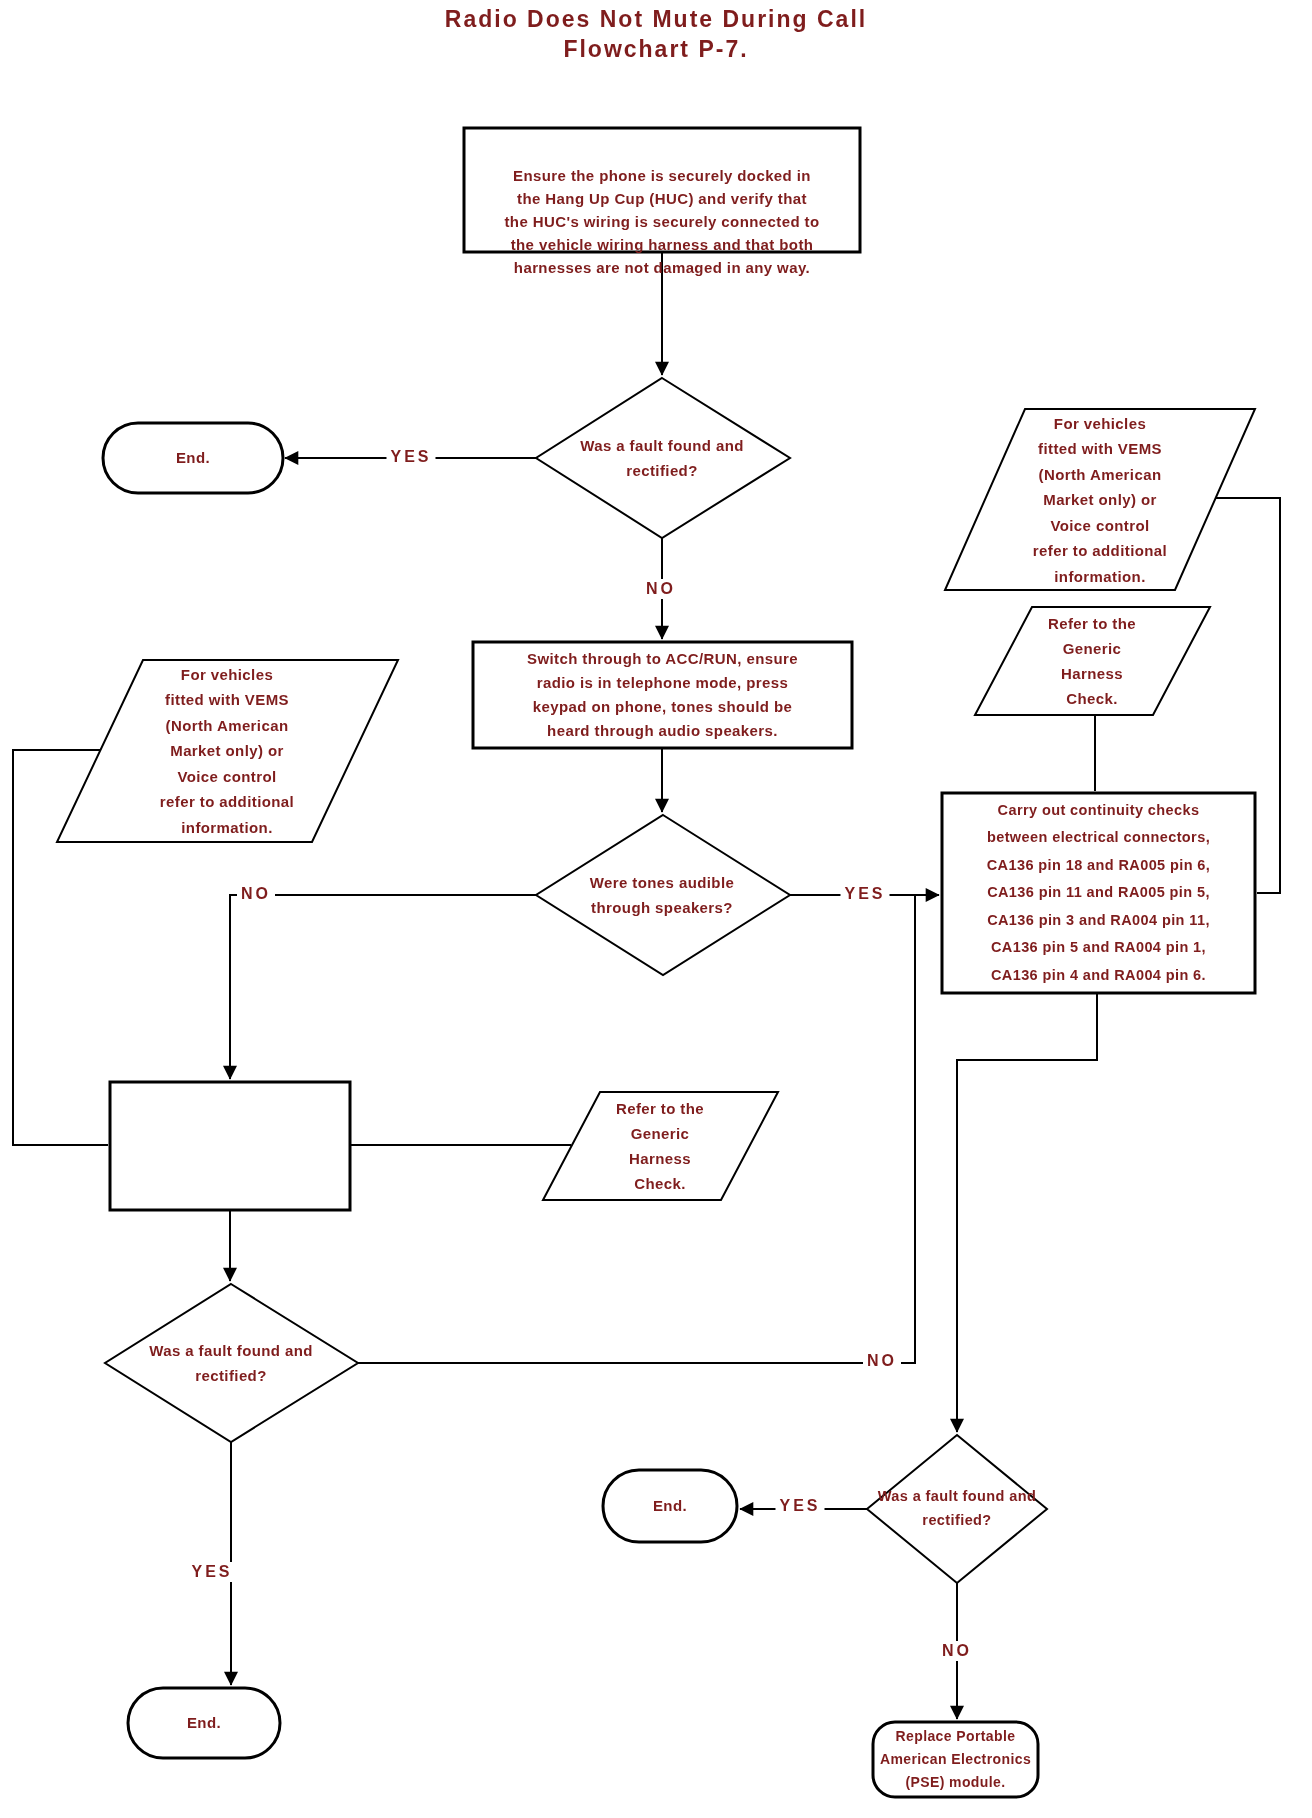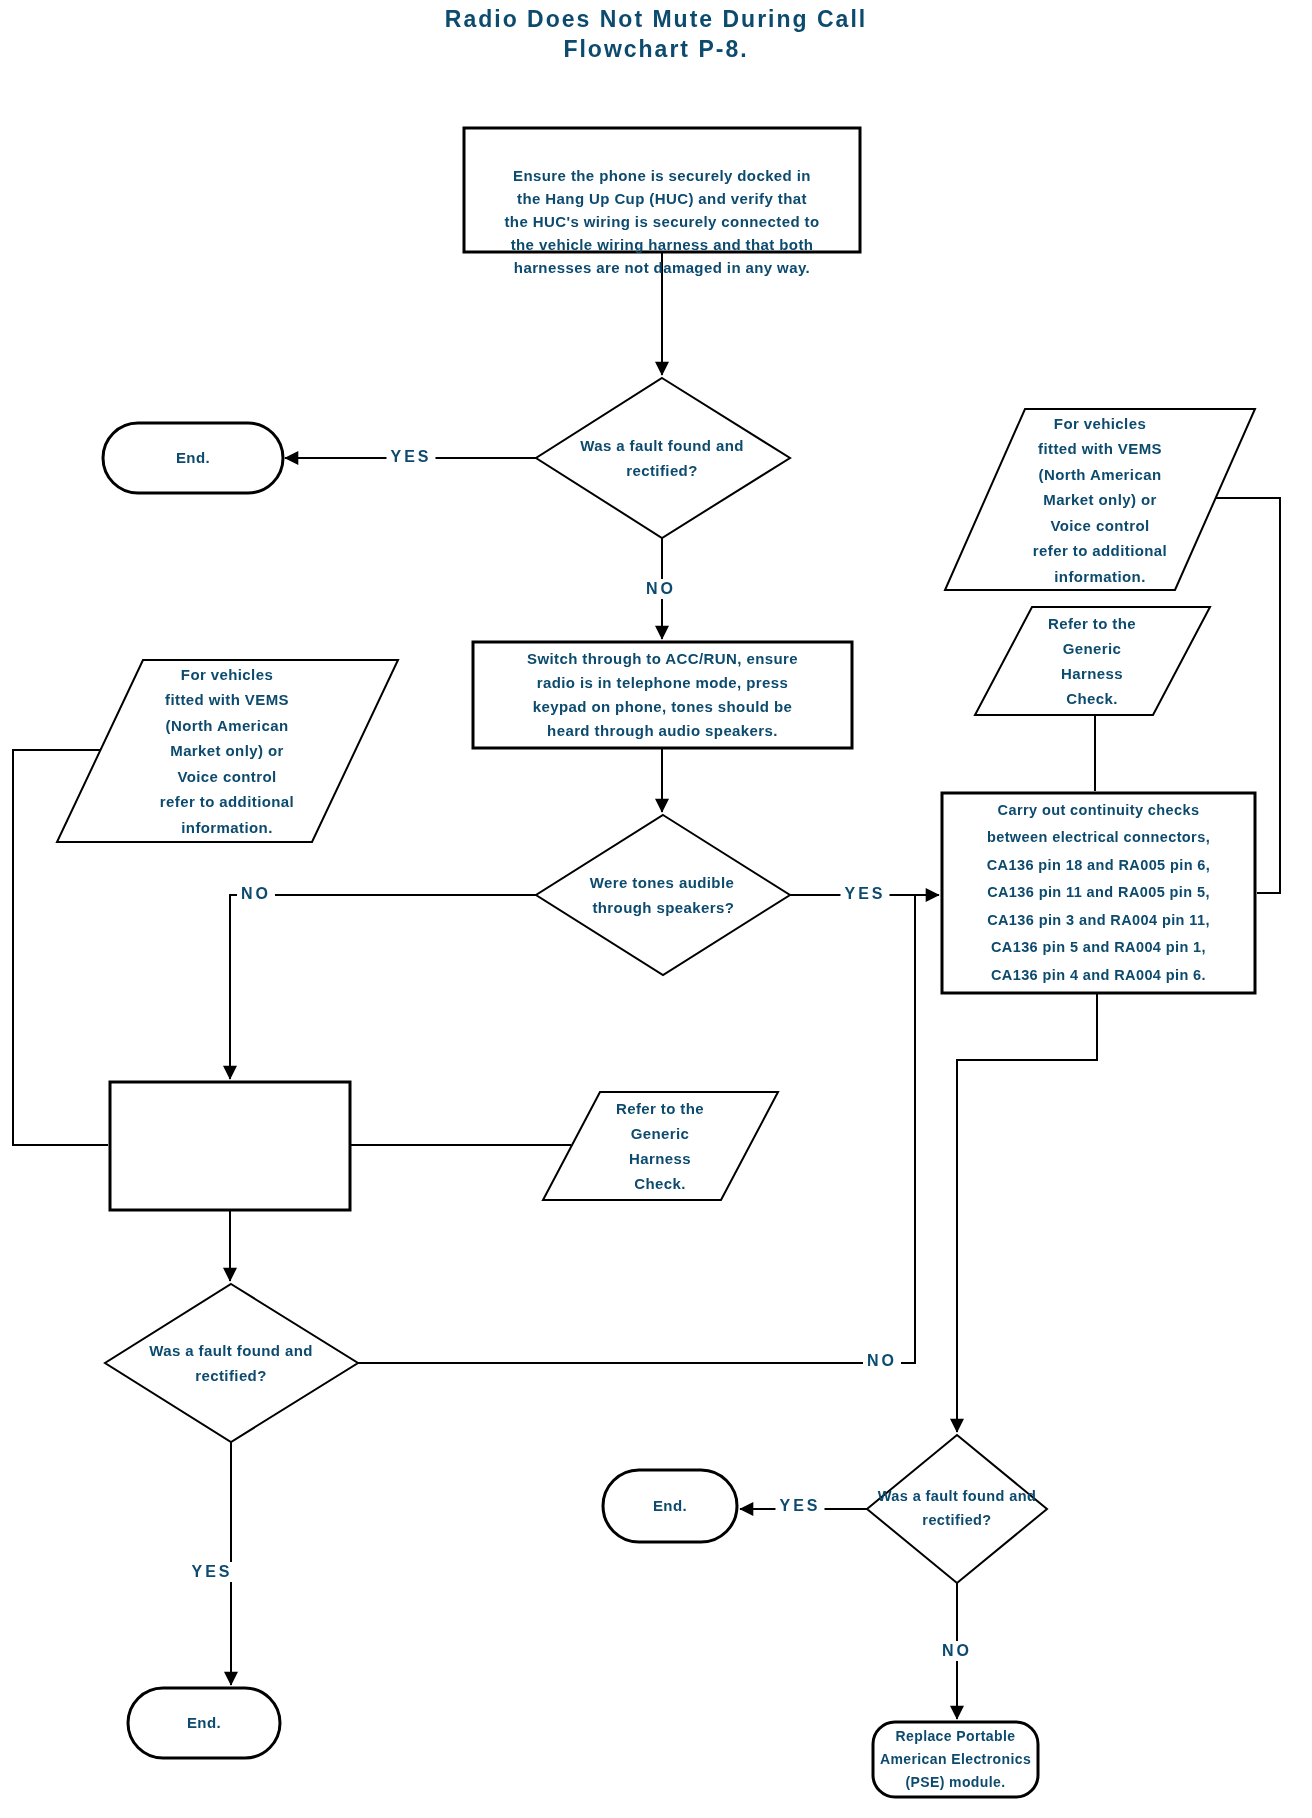--- a/index.html
+++ b/index.html
@@ -1,17 +1,17 @@
 <!DOCTYPE html>
 <html><head>
 <meta charset="utf-8">
 <style>
   html,body{margin:0;padding:0;background:#ffffff;}
   .canvas{position:relative;width:1312px;height:1818px;background:#fff;overflow:hidden;
-          font-family:"Liberation Sans",sans-serif;color:#0c4a6e;}
+          font-family:"Liberation Sans",sans-serif;color:#7f1d1d;}
   .layer{position:absolute;left:0;top:0;}
   .title{position:absolute;left:296px;top:4px;width:720px;text-align:center;
          font-size:23px;font-weight:bold;letter-spacing:2px;line-height:30px;}
   .nt{position:absolute;display:flex;align-items:center;justify-content:center;
       text-align:center;white-space:pre-line;font-weight:bold;font-size:15px;
       letter-spacing:0.4px;line-height:24px;}
   .el{position:absolute;transform:translate(-50%,-50%);background:#fff;
       padding:1px 4px;font-weight:bold;font-size:16px;letter-spacing:3px;}
   svg path{fill:none;stroke:#000;stroke-width:2;}
   svg .shape{fill:#fff;stroke:#000;}
@@ -64,40 +64,40 @@
       <polygon class="shape sw2" points="231,1284 358,1363 231,1442 105,1363"></polygon>
       <rect class="shape sw3" x="128" y="1688" width="152" height="70" rx="35"></rect>
       <polygon class="shape sw2" points="957,1435 1047,1509 957,1583 867,1509"></polygon>
       <rect class="shape sw3" x="603" y="1470" width="134" height="72" rx="36"></rect>
       <rect class="shape sw3" x="873" y="1722" width="165" height="75" rx="22"></rect>
     </g>
   </svg>
 
   <div class="title">
     <div>Radio Does Not Mute During Call</div>
-    <div>Flowchart P-8.</div>
+    <div>Flowchart P-7.</div>
   </div>
 
   <div class="nt" style="left:470px;top:132px;width:384px;height:116px;line-height:23px;margin-top:31px;">Ensure the phone is securely docked in
 the Hang Up Cup (HUC) and verify that
 the HUC's wiring is securely connected to
 the vehicle wiring harness and that both
 harnesses are not damaged in any way.</div>
 
   <div class="nt" style="left:550px;top:430px;width:224px;height:56px;line-height:25px;">Was a fault found and
 rectified?</div>
 
   <div class="nt" style="left:103px;top:423px;width:180px;height:70px;">End.</div>
 
   <div class="nt" style="left:478px;top:646px;width:369px;height:98px;line-height:24px;">Switch through to ACC/RUN, ensure
 radio is in telephone mode, press
 keypad on phone, tones should be
 heard through audio speakers.</div>
 
-  <div class="nt" style="left:548px;top:864px;width:228px;height:62px;line-height:25px;text-align:right;">Were tones audible
+  <div class="nt" style="left:548px;top:864px;width:228px;height:62px;line-height:25px;">Were tones audible
 through speakers?</div>
 
   <div class="nt" style="left:112px;top:662px;width:230px;height:178px;line-height:25.5px;">For vehicles
 fitted with VEMS
 (North American
 Market only)  or
 Voice control
 refer to additional
 information.</div>
 

